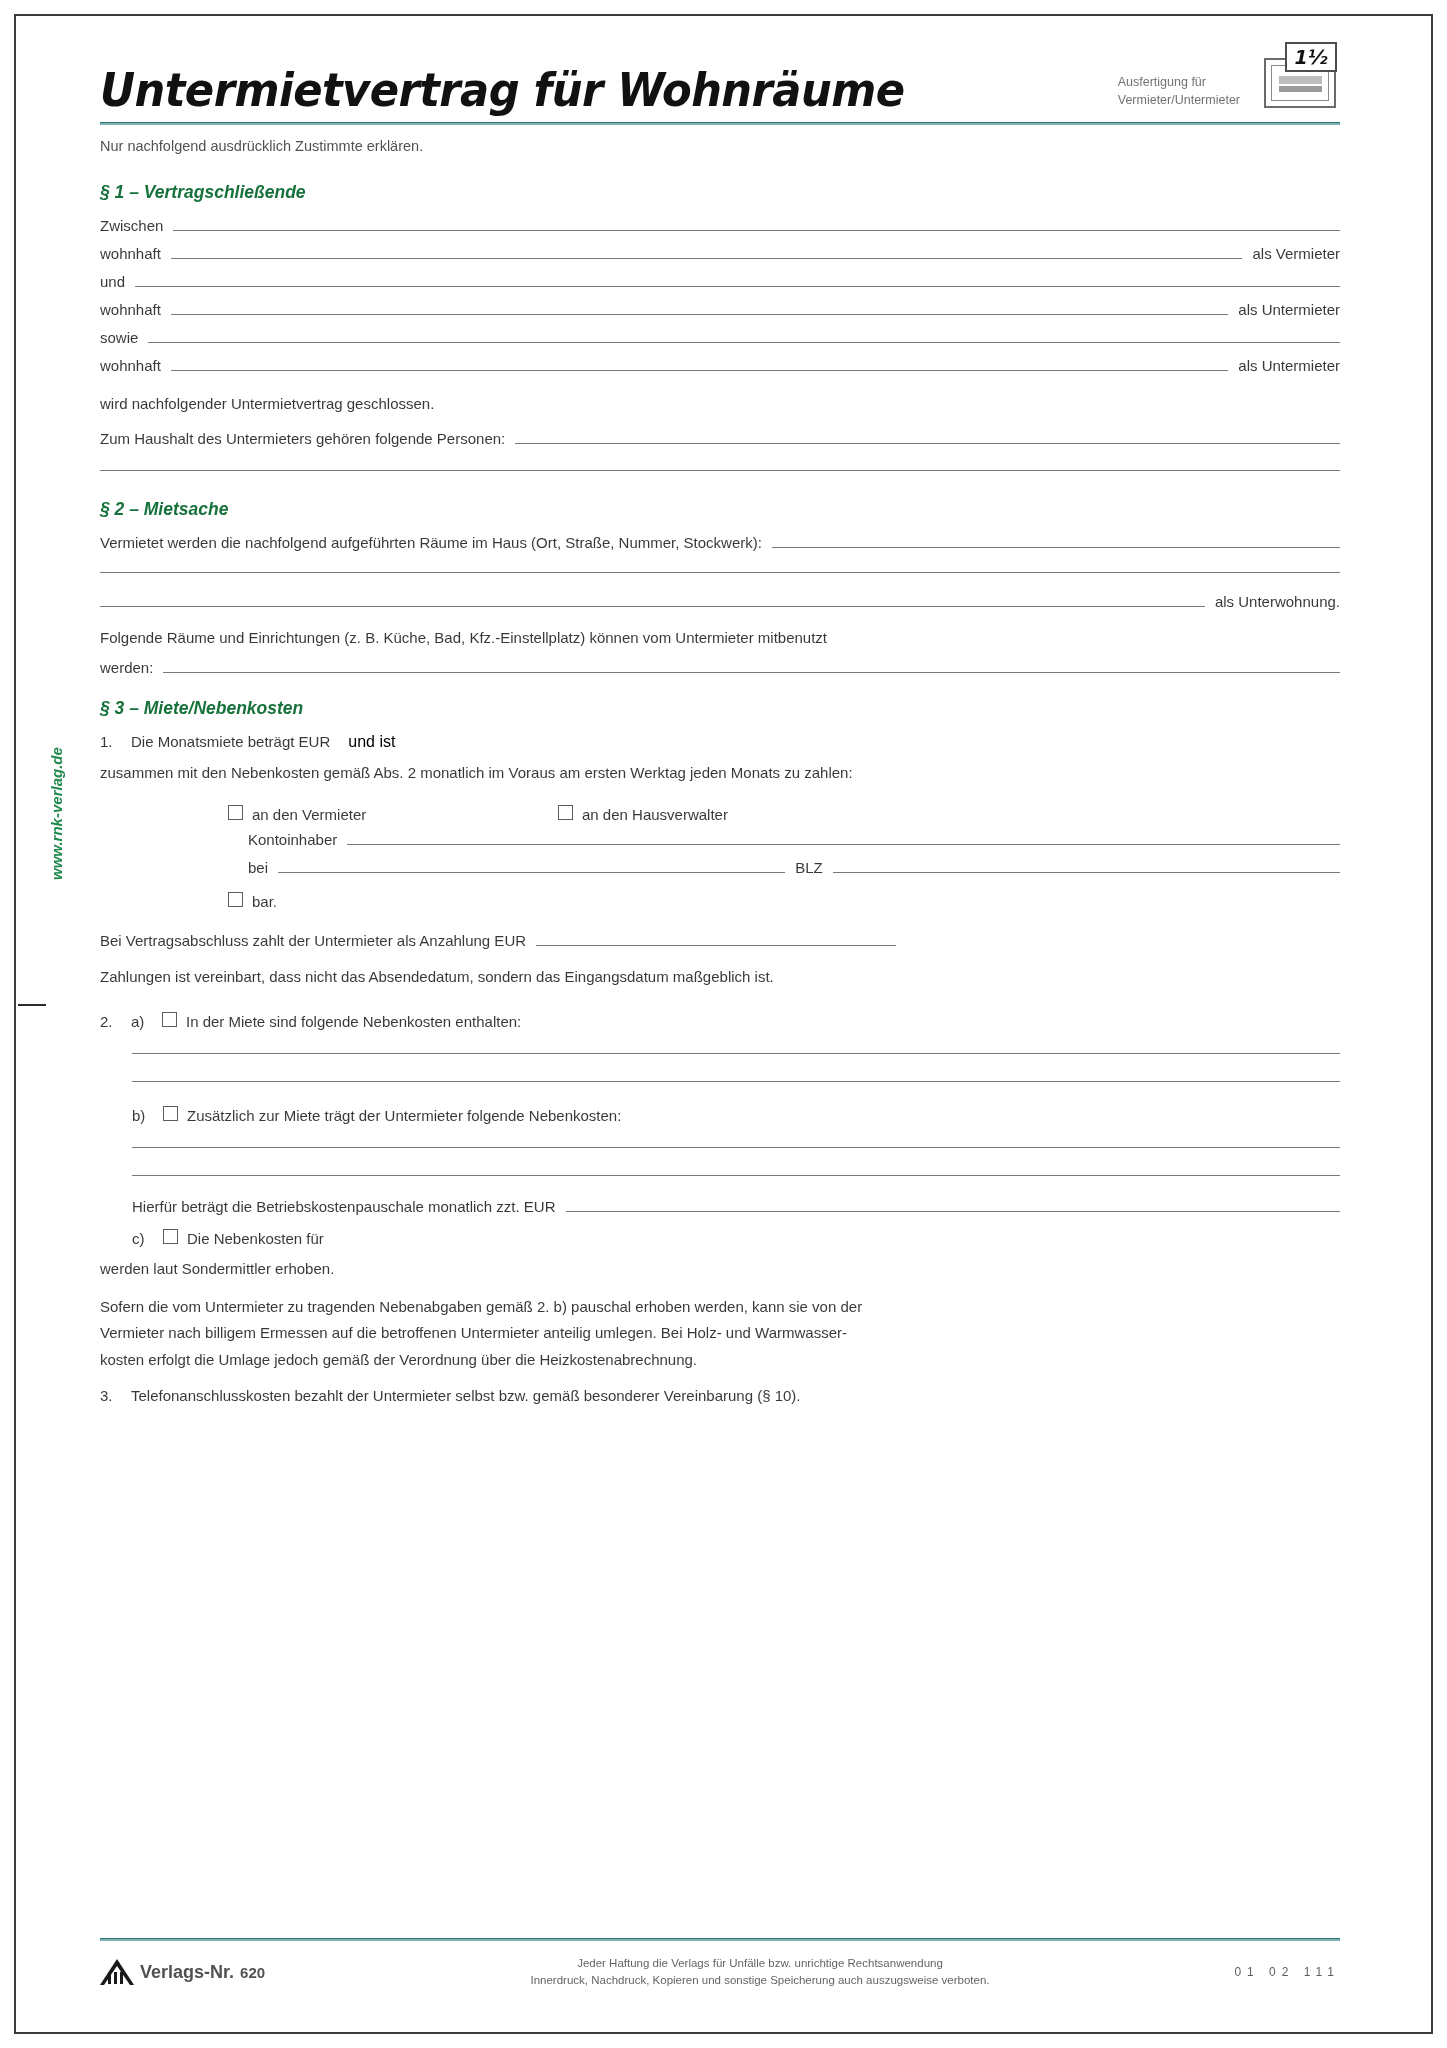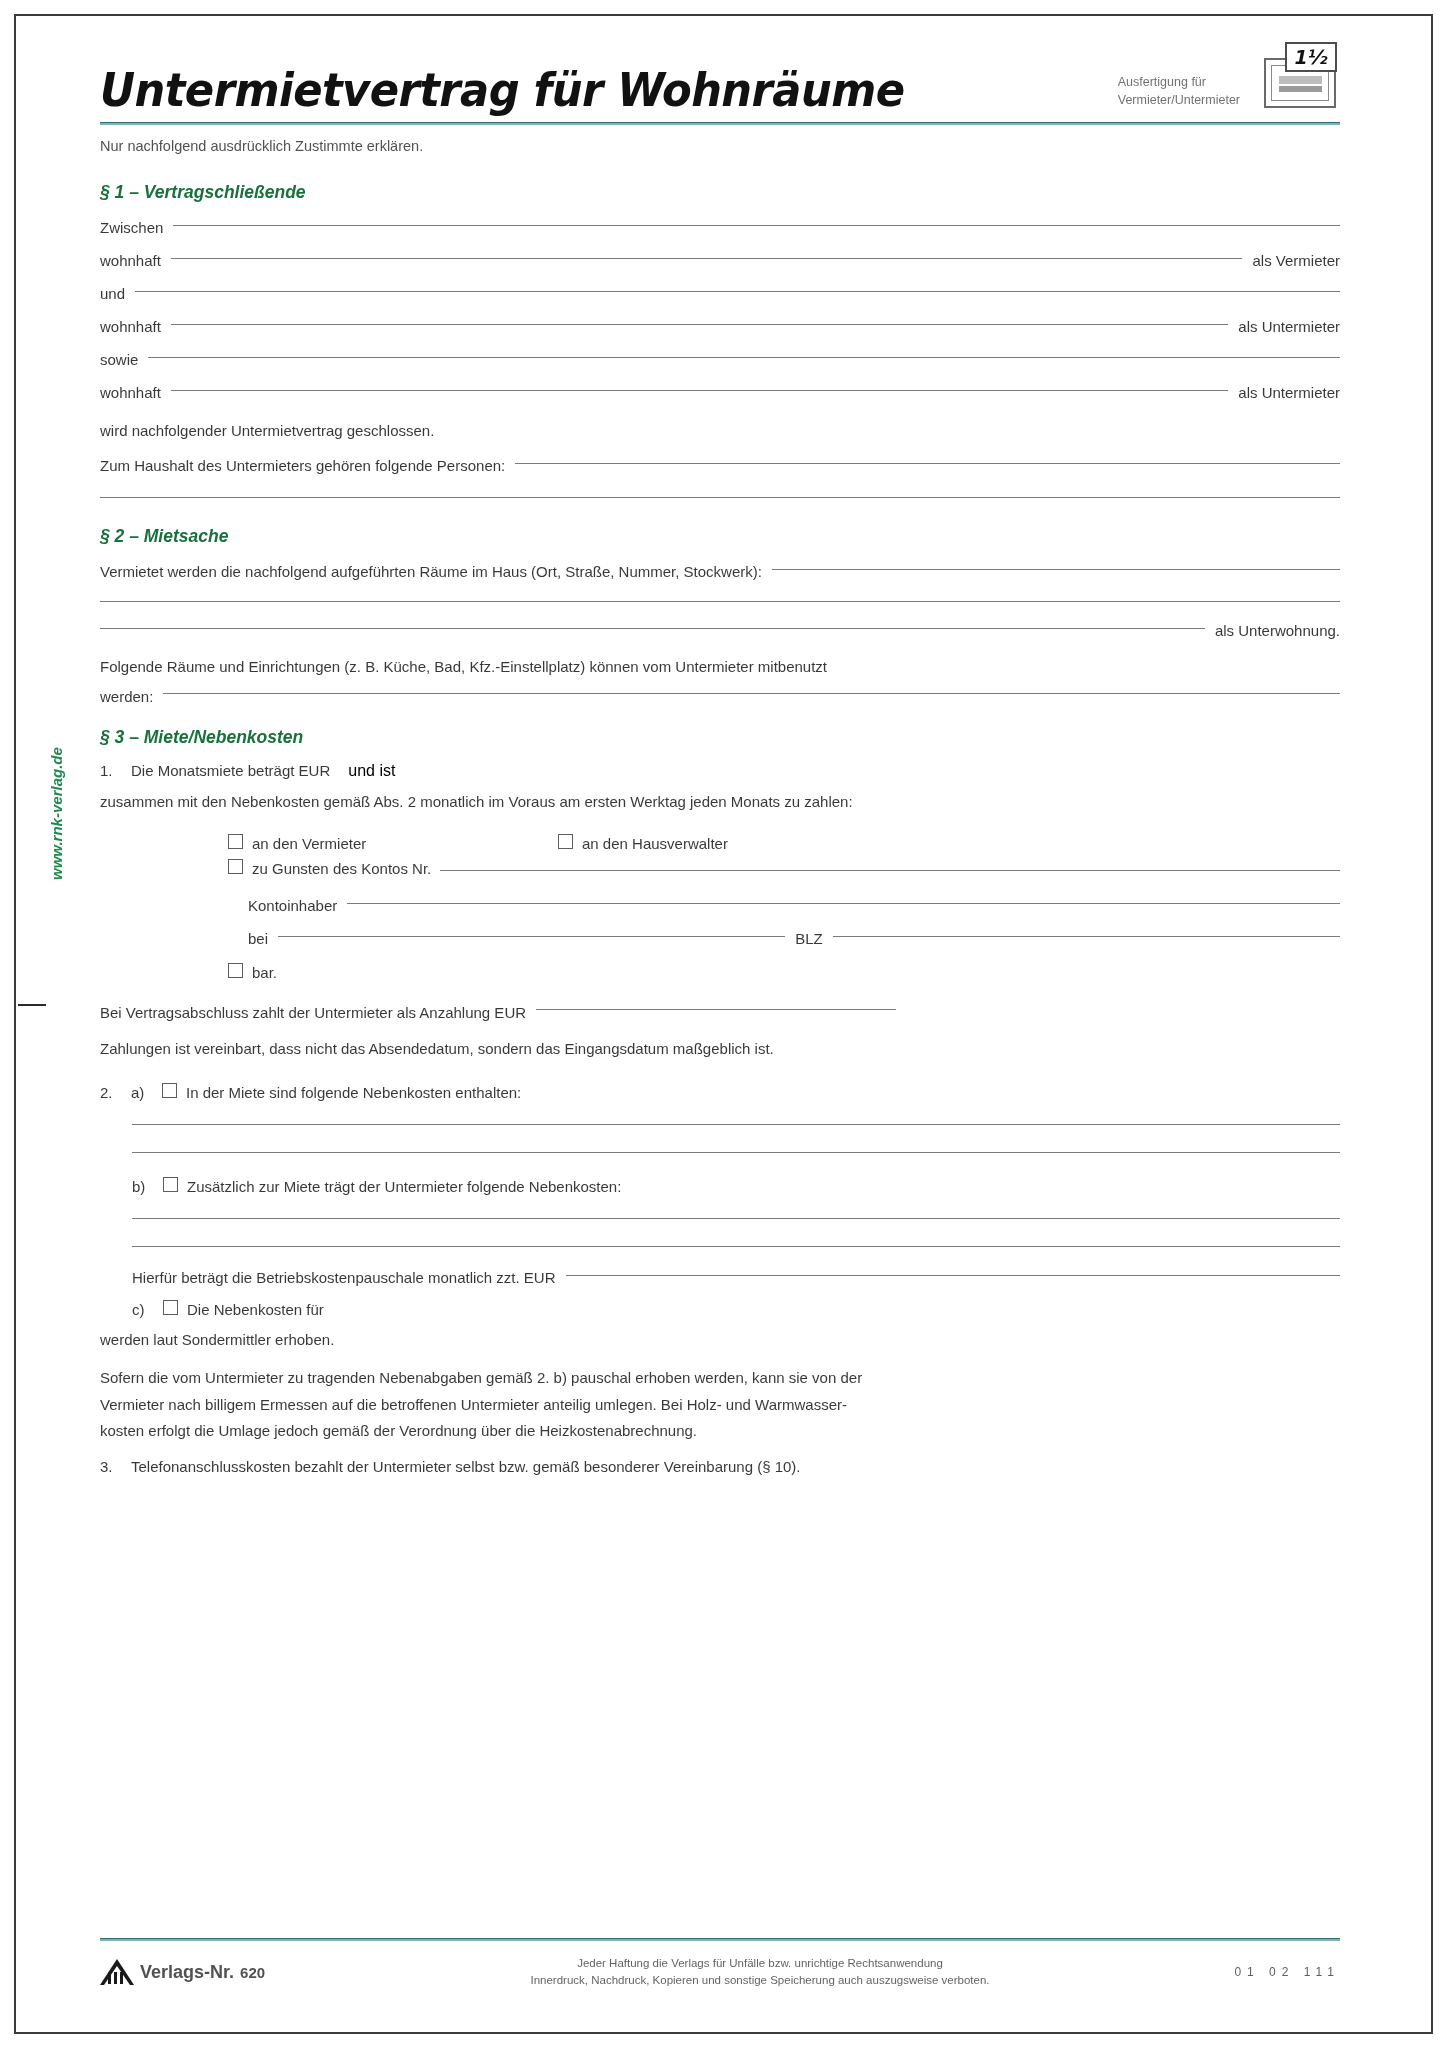--- a/index.html
+++ b/index.html
@@ -153,23 +153,23 @@
     font-size: 15px;
     color: #1c1c1c;
     line-height: 1.62;
     filter: blur(0.45px);
     opacity: 0.88;
   }
 
   
   .frow {
     display: flex;
-    align-items: center;
+    align-items: flex-end;
     gap: 10px;
-    margin: 16px 0 11px 0;
+    margin: 4px 0 11px 0;
   }
   .frow .lbl {
     font-size: 15px;
     color: #1c1c1c;
     white-space: nowrap;
     filter: blur(0.45px);
     opacity: 0.88;
   }
   .frow .fill {
     flex: 1 1 auto;
@@ -445,25 +445,20 @@
       <div class="cb-row cb-col-1">
         <span class="cbox"></span>
         <span class="txt" style="margin:0">an den Vermieter</span>
       </div>
       <div class="cb-row">
         <span class="cbox"></span>
         <span class="txt" style="margin:0">an den Hausverwalter</span>
       </div>
     </div>
 
-    <div class="cb-row indent-1">
-      <span class="cbox"></span>
-      <span class="txt" style="margin:0;white-space:nowrap">zu Gunsten des Kontos Nr.</span>
-      <span class="fill" style="flex:1 1 auto;border-bottom:1.6px solid #7a7a7a;height:1px;position:relative;top:-3px;"></span>
-    </div>
 
     <div class="frow indent-2">
       <span class="lbl">Kontoinhaber</span>
       <span class="fill"></span>
     </div>
 
     <div class="frow indent-2">
       <span class="lbl">bei</span>
       <span class="fill" style="max-width:660px"></span>
       <span class="tail">BLZ</span>

